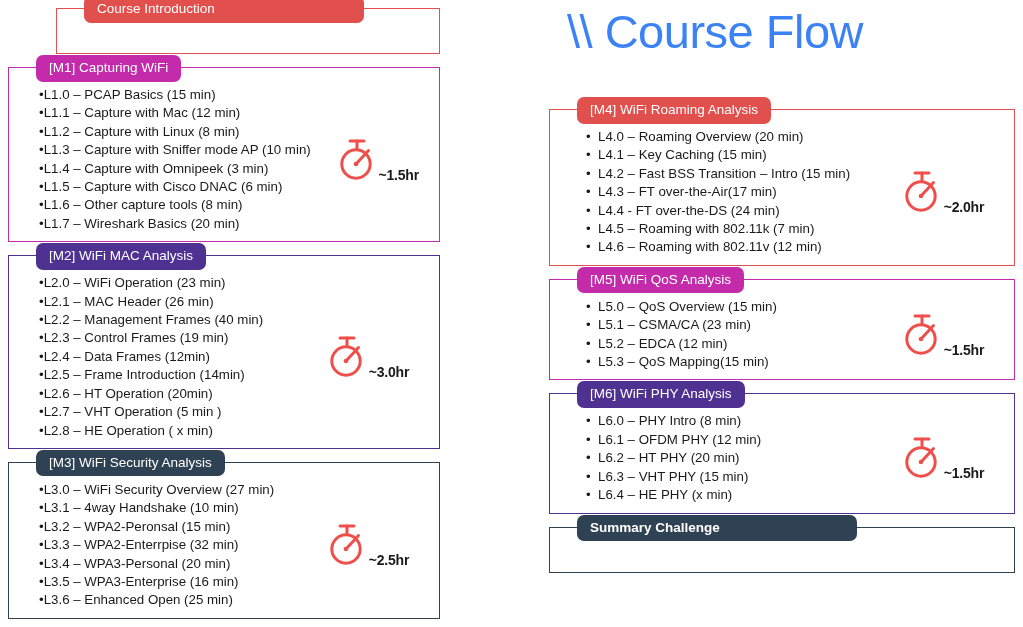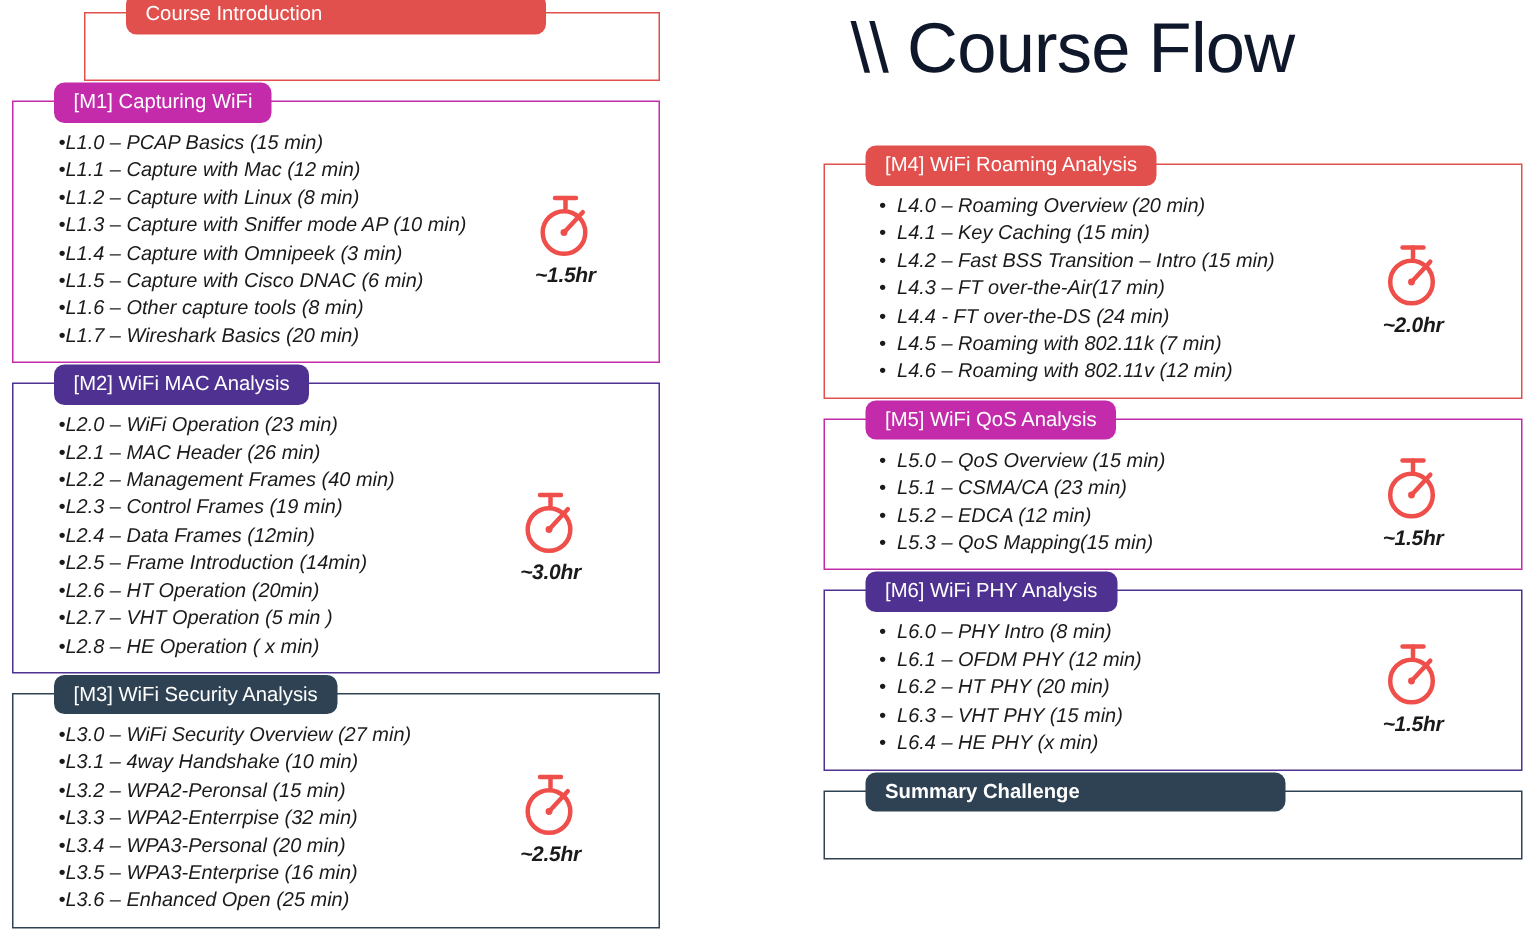--- a/index.html
+++ b/index.html
@@ -28,21 +28,21 @@
     left: 549px;
     top: 8px;
     width: 466px;
   }
 
   
   #page-title {
     font-size: 47px;
     font-weight: 400;
     letter-spacing: -0.5px;
-    color: #0f172a;
+    color: #3b82f6;
     margin: 0 0 54px 18px;
     line-height: 1.0;
     white-space: nowrap;
   }
 
   
   .module {
     position: relative;
     box-sizing: border-box;
     border: 1px solid #cccccc;
@@ -70,21 +70,20 @@
   .module-header.wide {
     width: 280px;
   }
 
   
   .module-body {
     display: flex;
     align-items: center;
     justify-content: space-between;
     gap: 22px;
-    font-style: italic;
   }
 
   .lesson-list {
     list-style: none;
     margin: 0;
     padding: 0 0 0 20px;
     flex: 1 1 auto;
   }
   .lesson-item {
     font-size: 13.3px;
@@ -98,22 +97,22 @@
   
   .tight-bullets .lesson-item .bullet::before { content: "\2022"; }
   .spaced-bullets .lesson-list { padding-left: 26px; }
   .spaced-bullets .lesson-item .bullet::before { content: "\2022\00a0\00a0"; }
 
   
   .duration {
     flex: 0 0 auto;
     width: 88px;
     display: flex;
-    flex-direction: column;
-    align-items: center;
+    flex-direction: row;
+    align-items: flex-end;
     justify-content: center;
     margin-right: 18px;
   }
   .duration svg {
     display: block;
   }
   .duration-label {
     font-size: 14px;
     font-weight: bold;
     color: #1a1a1a;

